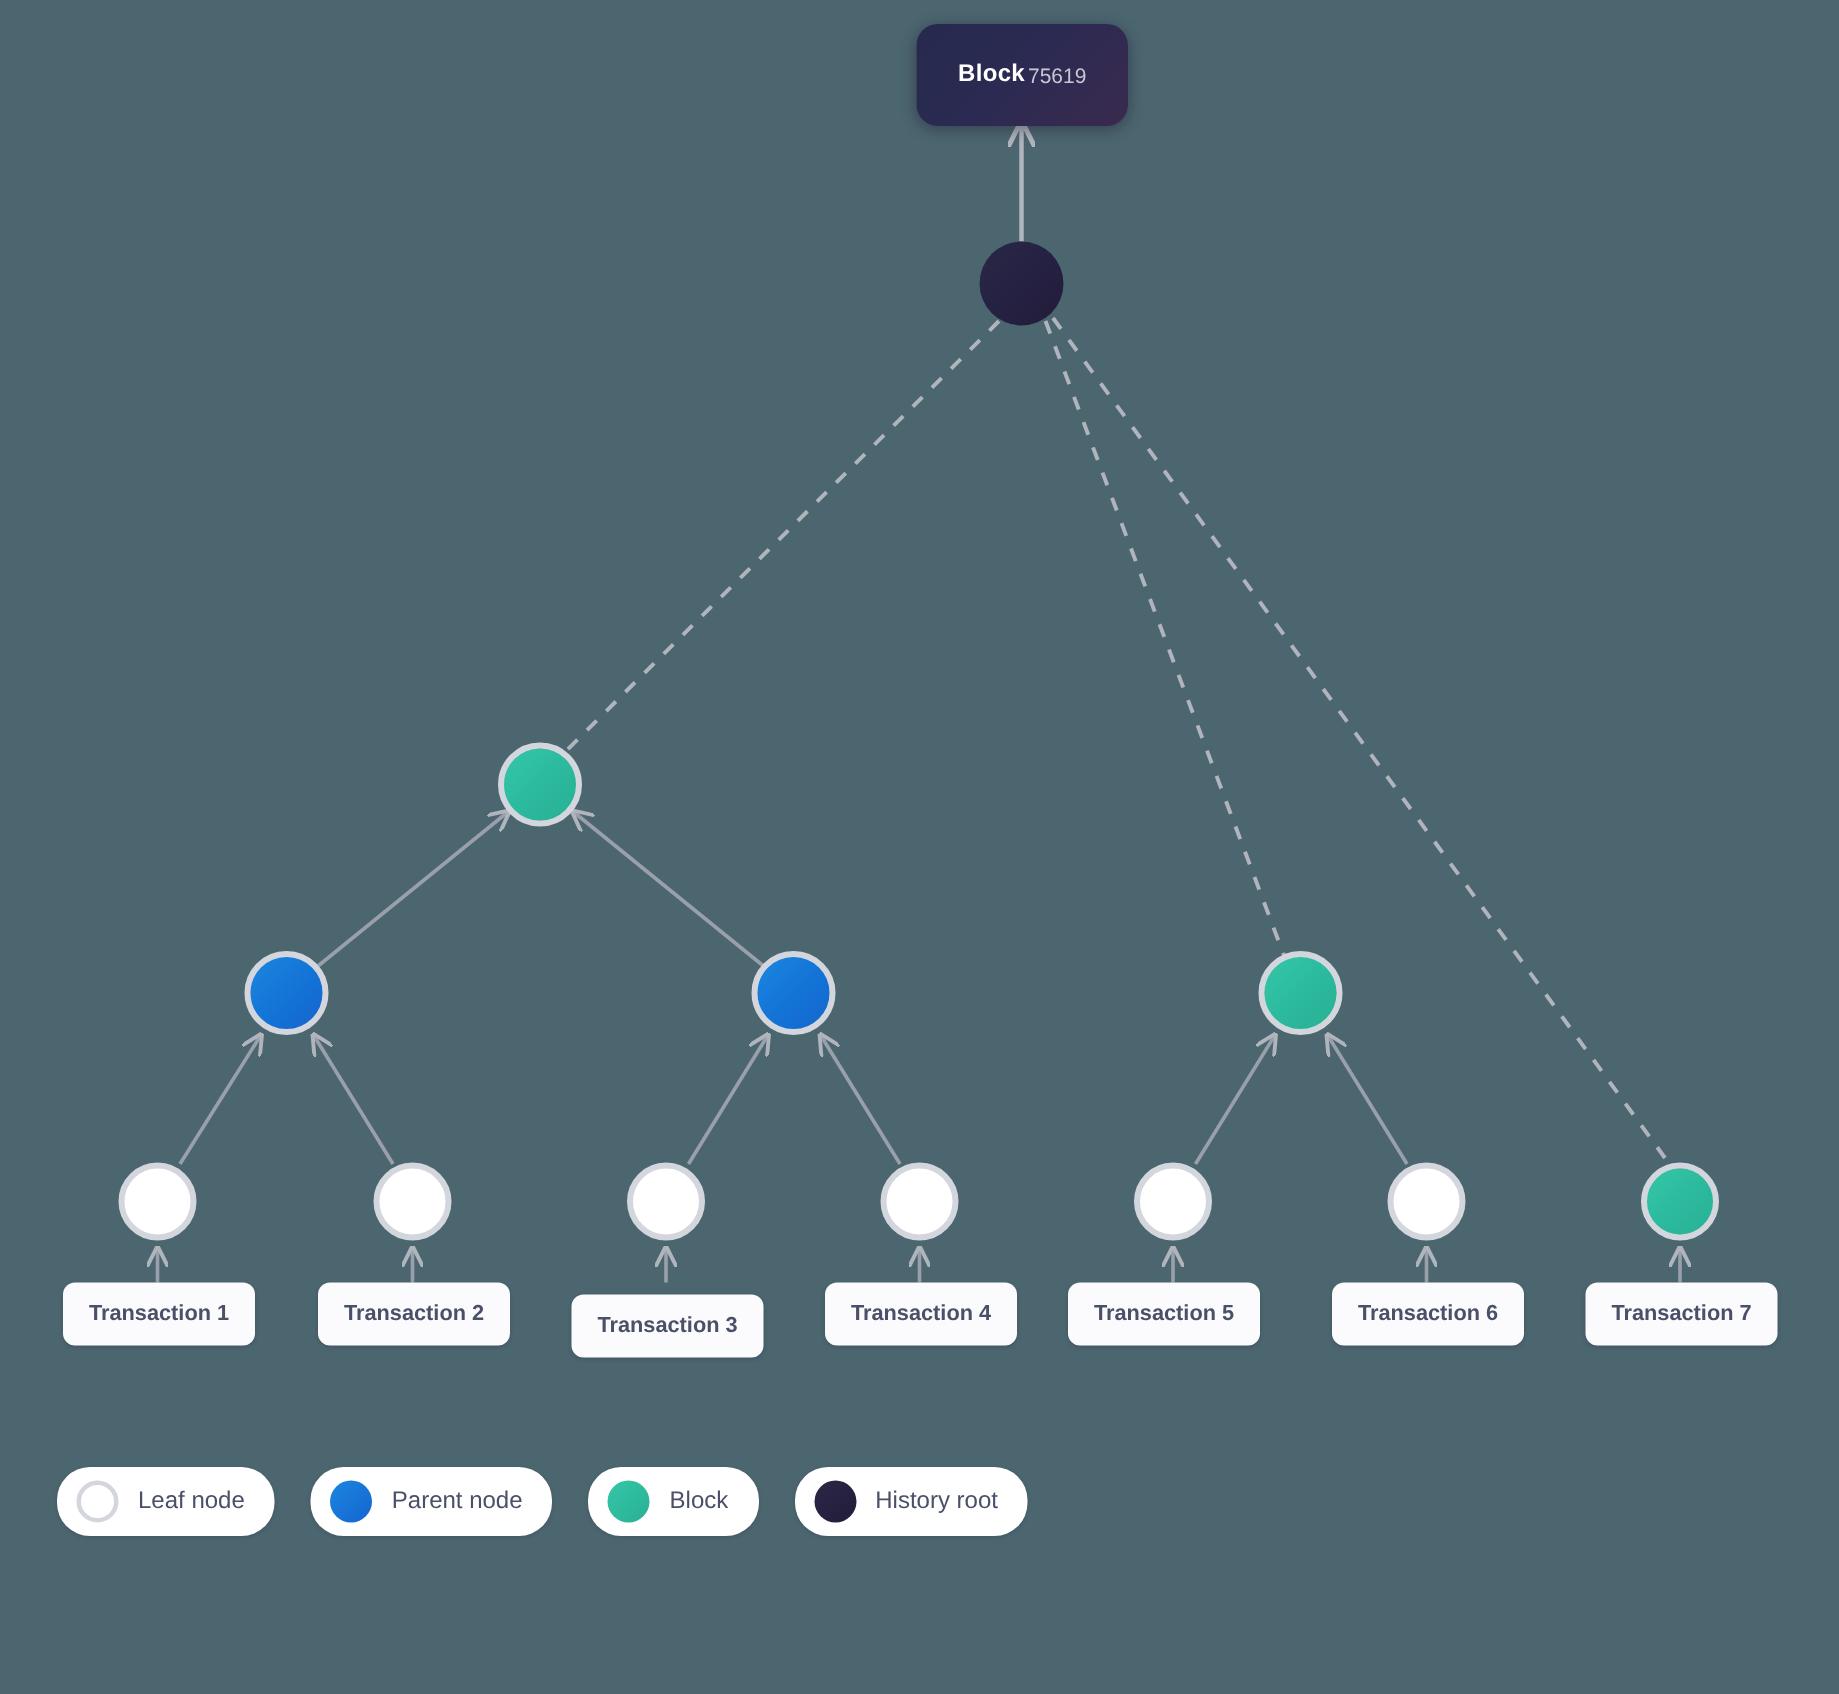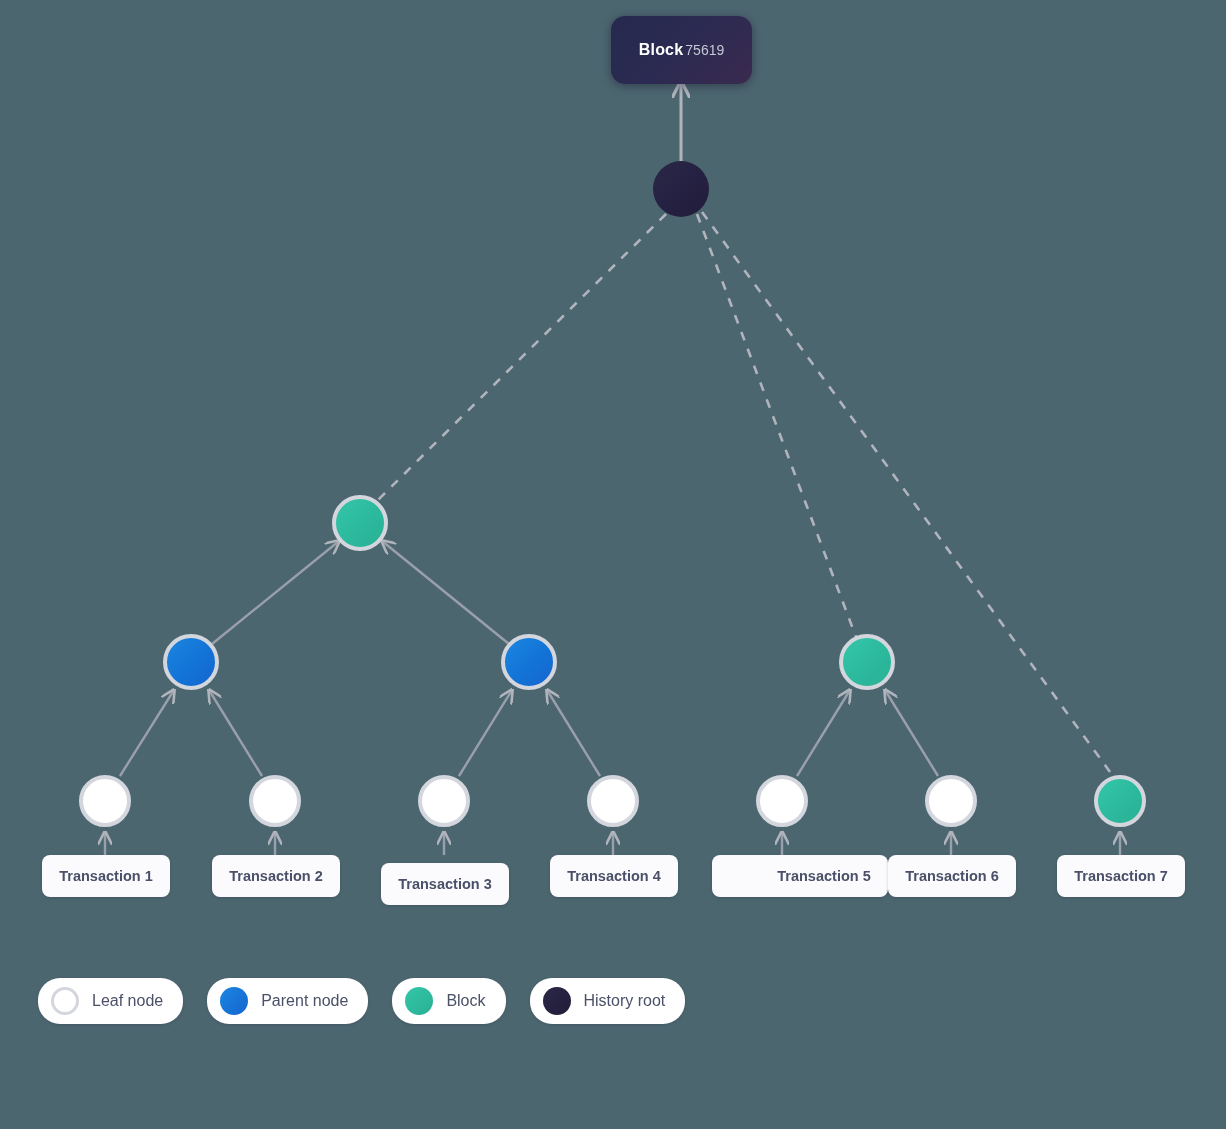--- a/index.html
+++ b/index.html
@@ -206,21 +206,21 @@
   </div>
   <div class="tx-box" style="left:212px; top:855px;">
     <span>Transaction 2</span>
   </div>
   <div class="tx-box" style="left:381px; top:863px;">
     <span>Transaction 3</span>
   </div>
   <div class="tx-box" style="left:550px; top:855px;">
     <span>Transaction 4</span>
   </div>
-  <div class="tx-box" style="left:712px; top:855px;padding-left:48px;">
+  <div class="tx-box" style="left:712px; top:855px;">
     <span>Transaction 5</span>
   </div>
   <div class="tx-box" style="left:888px; top:855px;align-items:center;">
     <span>Transaction 6</span>
   </div>
   <div class="tx-box" style="left:1057px; top:855px;justify-content:center;">
     <span>Transaction 7</span>
   </div>
 
   <div class="legend">

